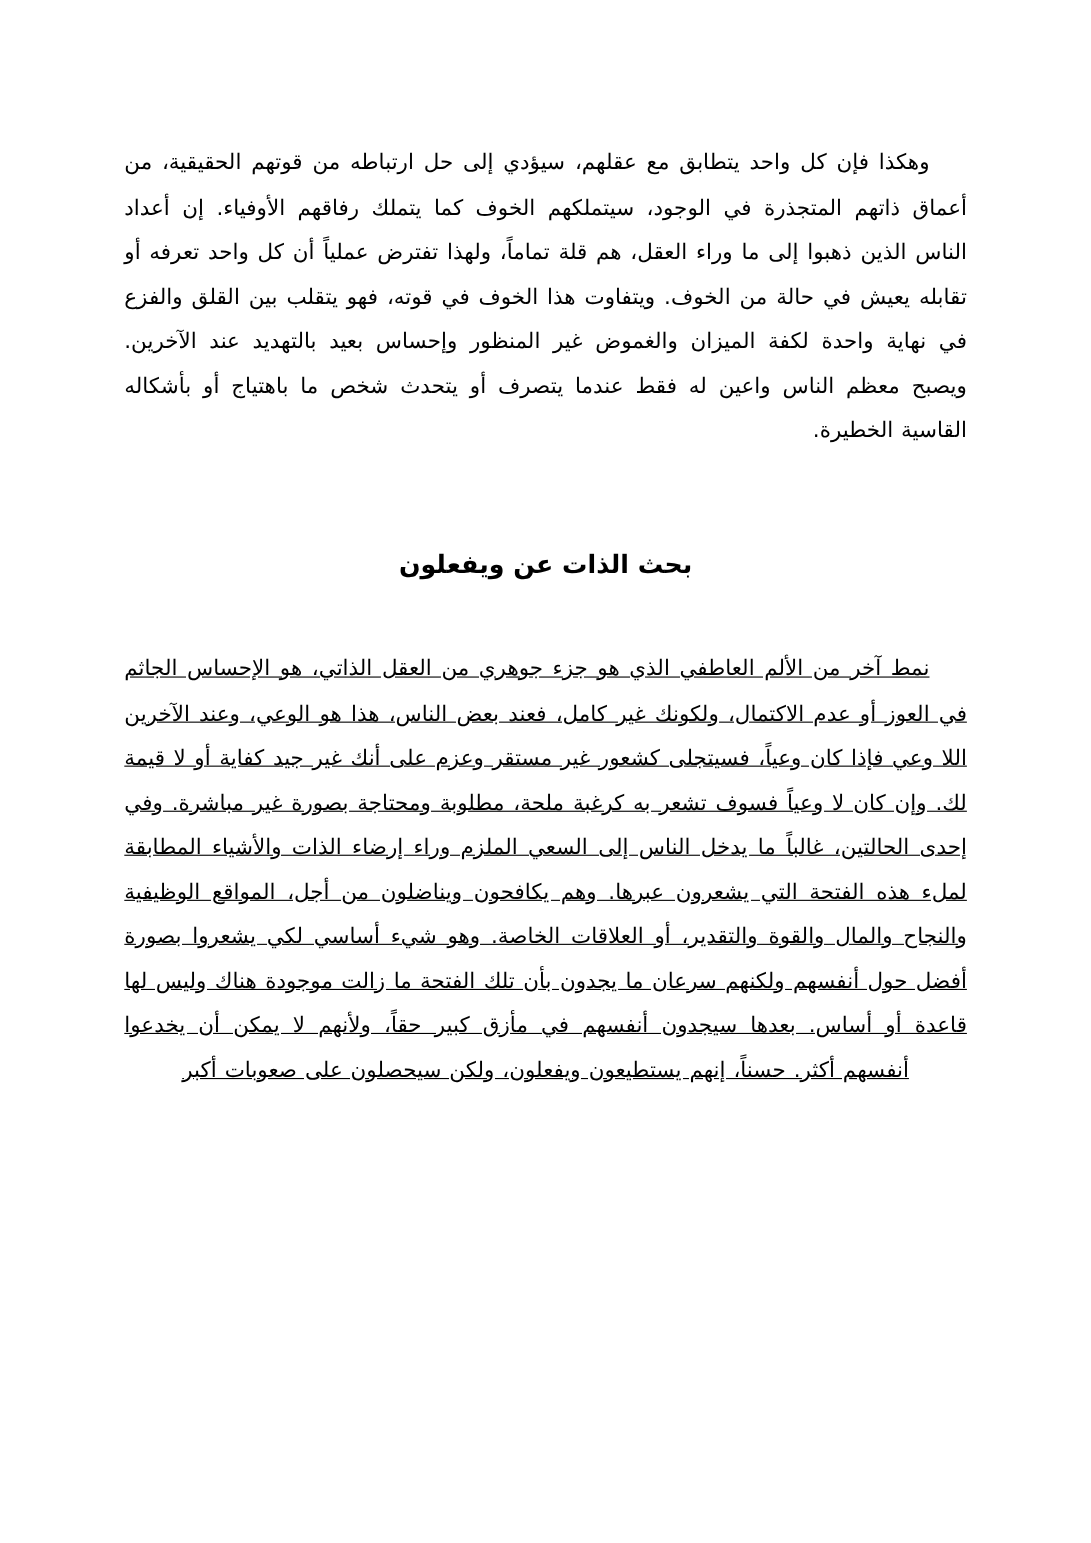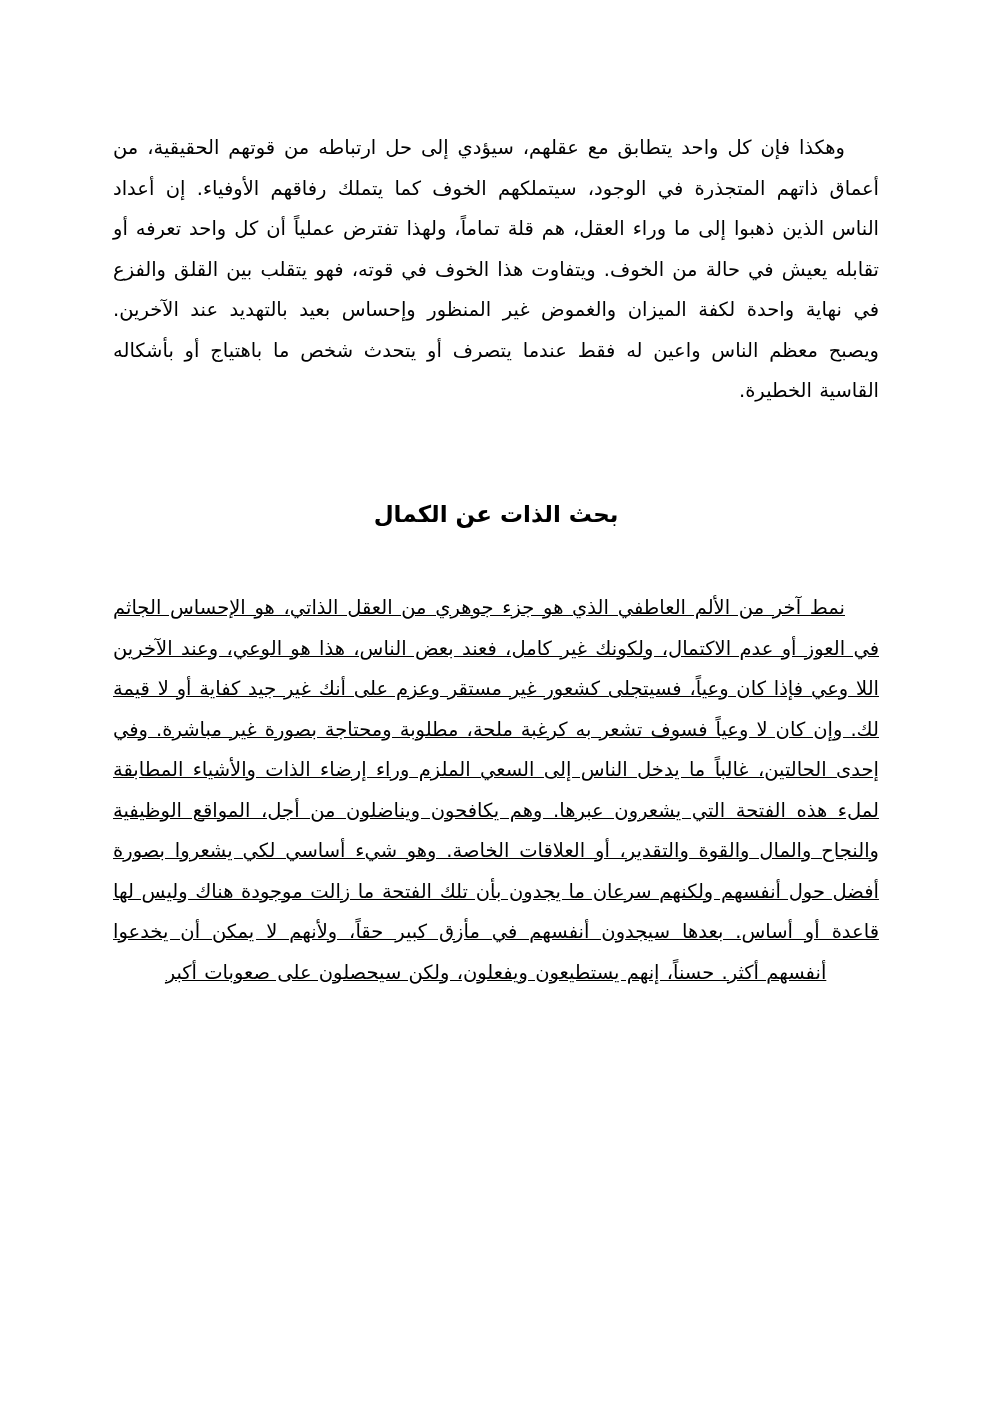--- a/index.html
+++ b/index.html
@@ -116,21 +116,21 @@
 </style>
 </head>
 <body>
 
 <div class="page">
 
   <div class="text-column">
     <p class="body-paragraph indent-first last-line-right para-block-one">وهكذا فإن كل واحد يتطابق مع عقلهم، سيؤدي إلى حل ارتباطه من قوتهم الحقيقية، من أعماق ذاتهم المتجذرة في الوجود، سيتملكهم الخوف كما يتملك رفاقهم الأوفياء. إن أعداد الناس الذين ذهبوا إلى ما وراء العقل، هم قلة تماماً، ولهذا تفترض عملياً أن كل واحد تعرفه أو تقابله يعيش في حالة من الخوف. ويتفاوت هذا الخوف في قوته، فهو يتقلب بين القلق والفزع في نهاية واحدة لكفة الميزان والغموض غير المنظور وإحساس بعيد بالتهديد عند الآخرين. ويصبح معظم الناس واعين له فقط عندما يتصرف أو يتحدث شخص ما باهتياج أو بأشكاله القاسية الخطيرة.</p>
   </div>
 
-  <div class="section-heading">بحث الذات عن الكمال</div>
+  <div class="section-heading">بحث الذات عن ويفعلون</div>
 
   <div class="text-column-two">
     <p class="body-paragraph indent-first last-line-center">نمط آخر من الألم العاطفي الذي هو جزء جوهري من العقل الذاتي، هو الإحساس الجاثم في العوز أو عدم الاكتمال، ولكونك غير كامل، فعند بعض الناس، هذا هو الوعي، وعند الآخرين اللا وعي فإذا كان وعياً، فسيتجلى كشعور غير مستقر وعزم على أنك غير جيد كفاية أو لا قيمة لك. وإن كان لا وعياً فسوف تشعر به كرغبة ملحة، مطلوبة ومحتاجة بصورة غير مباشرة. وفي إحدى الحالتين، غالباً ما يدخل الناس إلى السعي الملزم وراء إرضاء الذات والأشياء المطابقة لملء هذه الفتحة التي يشعرون عبرها. وهم يكافحون ويناضلون من أجل، المواقع الوظيفية والنجاح والمال والقوة والتقدير، أو العلاقات الخاصة. وهو شيء أساسي لكي يشعروا بصورة أفضل حول أنفسهم ولكنهم سرعان ما يجدون بأن تلك الفتحة ما زالت موجودة هناك وليس لها قاعدة أو أساس. بعدها سيجدون أنفسهم في مأزق كبير حقاً، ولأنهم لا يمكن أن يخدعوا أنفسهم أكثر. حسناً، إنهم يستطيعون ويفعلون، ولكن سيحصلون على صعوبات أكبر</p>
   </div>
 
 
   <div class="watermark">www.ibtesama.com</div>
 
 </div>
 

